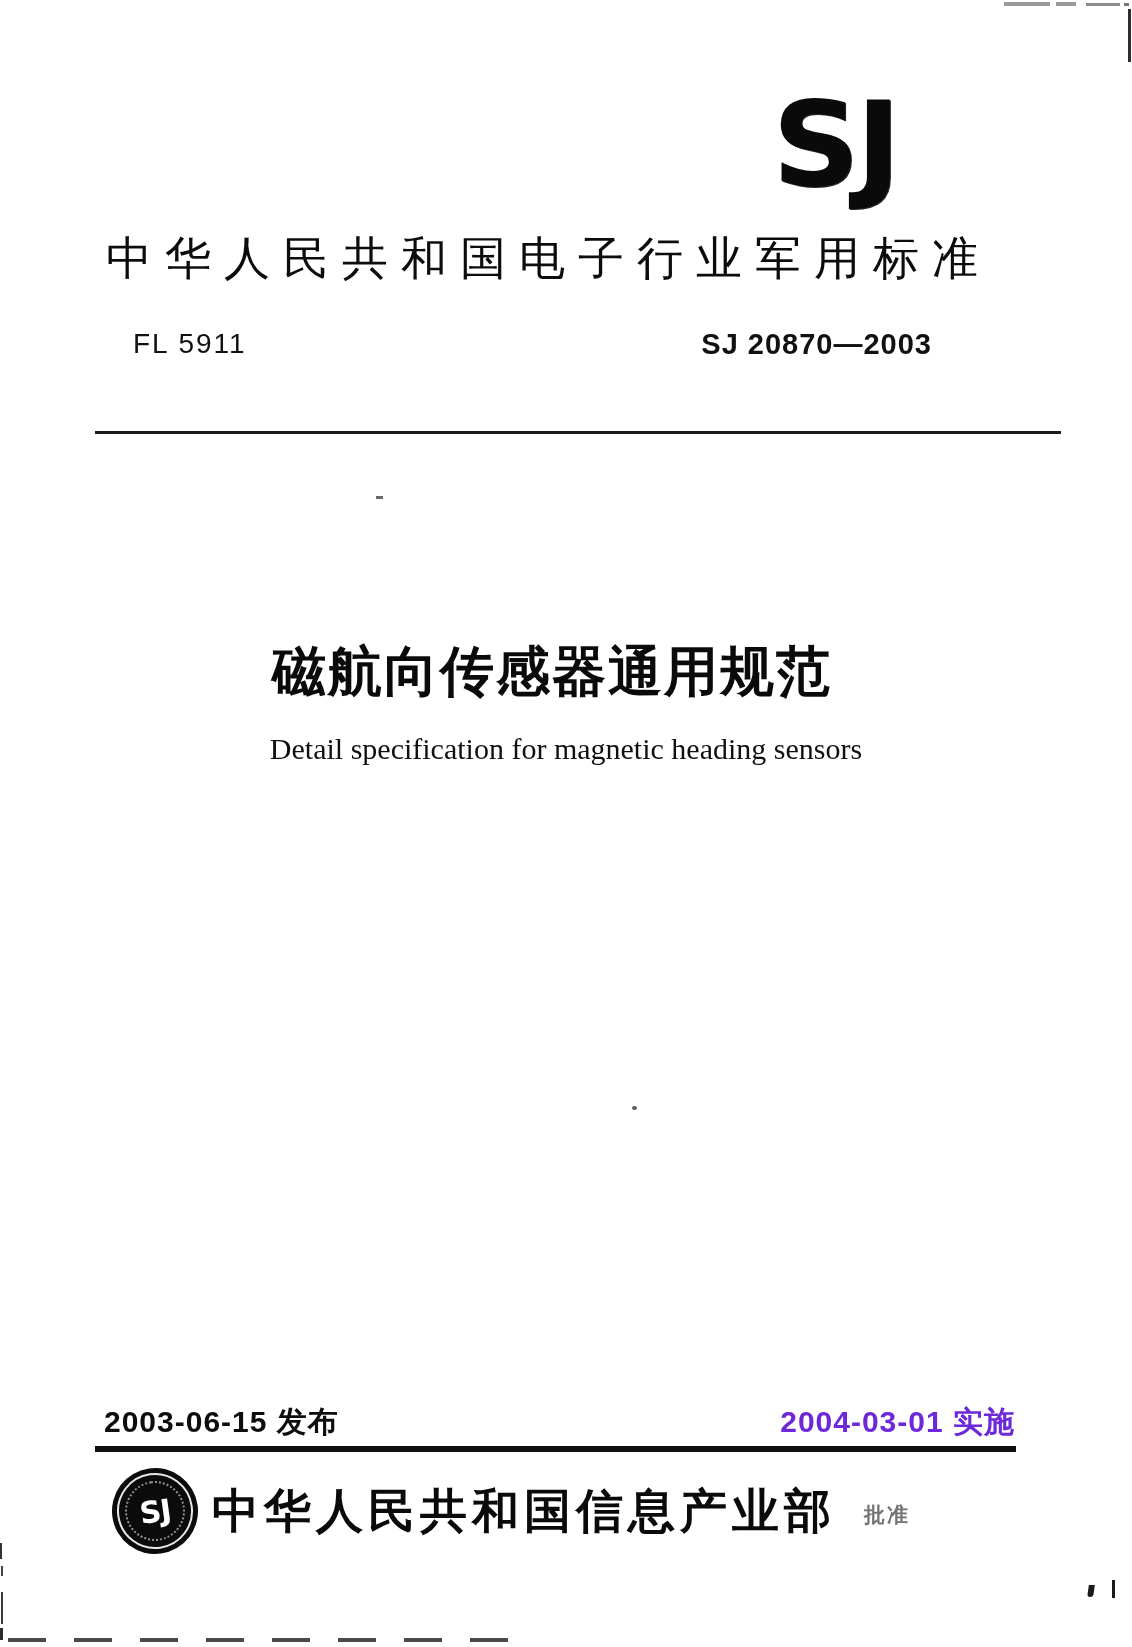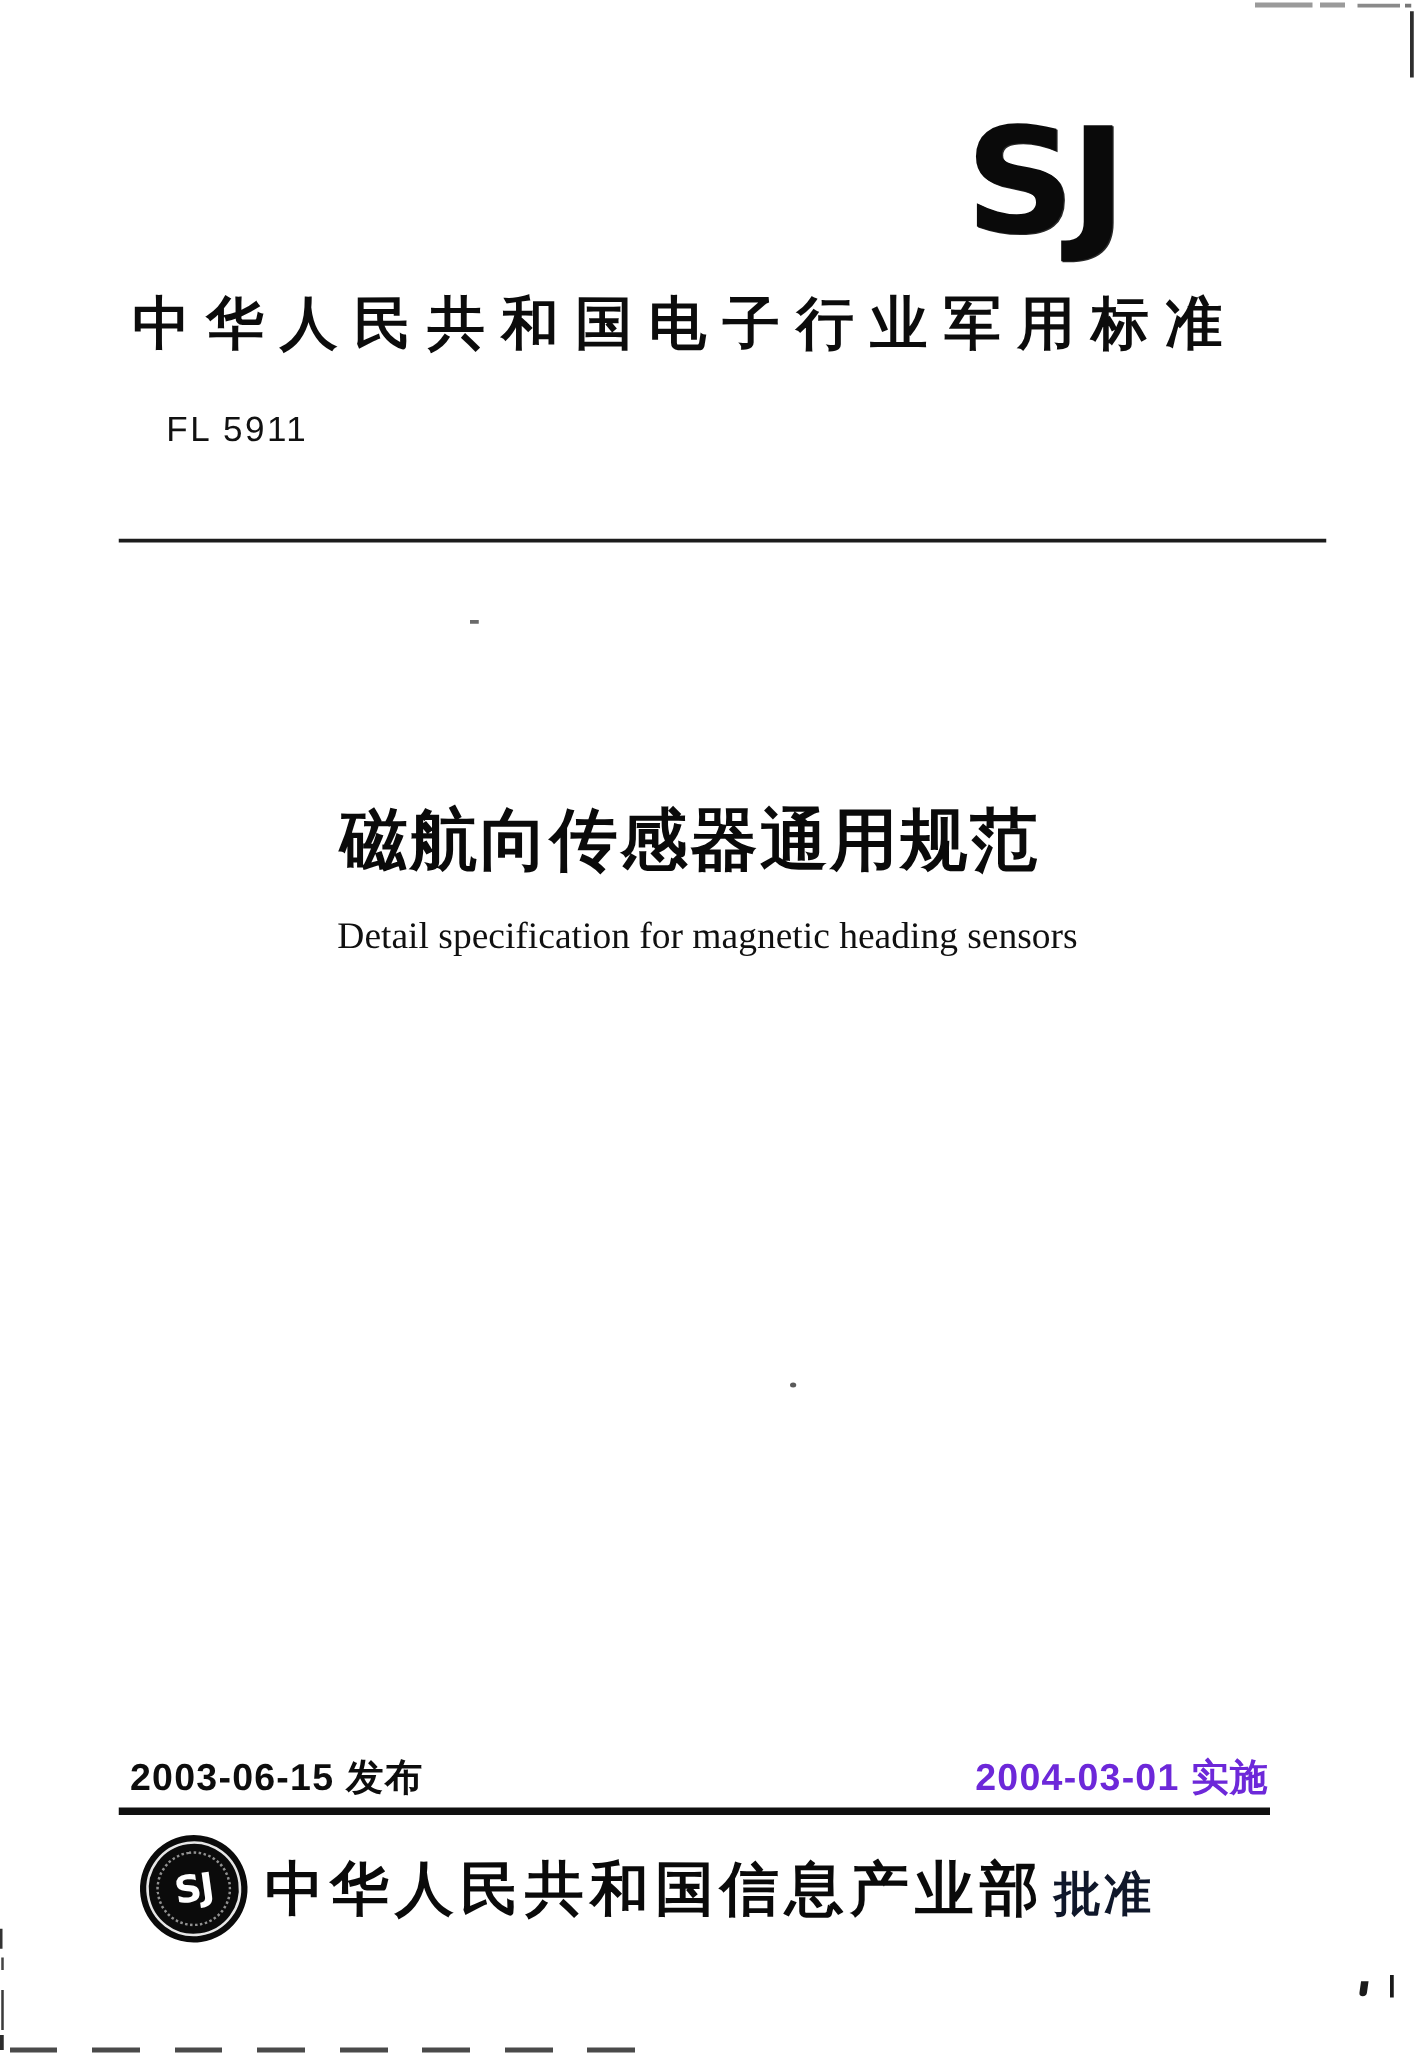--- a/index.html
+++ b/index.html
@@ -25,21 +25,21 @@
     letter-spacing: -4px;
     color: #0a0a0a;
     transform: scaleY(0.96);
     text-shadow: 1px 1px 0 #2a2a2a;
   }
   .standard-type {
     position: absolute;
     top: 228px;
     left: 106px;
     font-size: 46px;
-    font-weight: bold;
+    font-weight: normal;
     letter-spacing: 13px;
     white-space: nowrap;
     color: #0c0c0c;
   }
   .classification-no {
     position: absolute;
     top: 328px;
     left: 133px;
     font-size: 28px;
     letter-spacing: 2px;
@@ -164,25 +164,25 @@
     z-index: 1;
   }
   .authority-name {
     margin-left: 14px;
     font-size: 47px;
     font-weight: bold;
     letter-spacing: 5px;
     color: #0a0a0a;
   }
   .approval-label {
-    margin-left: 7px;
-    font-size: 38px;
+    margin-left: 28px;
+    font-size: 21px;
     font-weight: bold;
     letter-spacing: 2px;
-    color: #0f172a;
+    color: #737373;
     padding-top: 8px;
   }
 
   
   .artifact { position: absolute; background: #555; }
   .a-top-dash1 { top: 2px; left: 1004px; width: 46px; height: 4px; background:#9a9a9a; }
   .a-top-dash2 { top: 2px; left: 1056px; width: 20px; height: 4px; background:#9a9a9a; }
   .a-top-dash3 { top: 3px; left: 1086px; width: 34px; height: 3px; background:#8a8a8a; }
   .a-top-dash4 { top: 3px; left: 1124px; width: 5px; height: 3px; background:#777; }
   .a-right-vline { top: 9px; left: 1128px; width: 3px; height: 53px; background:#2e2e2e; }
@@ -221,20 +221,21 @@
   <div class="artifact a-left-tick2"></div>
   <div class="artifact a-left-tick3"></div>
   <div class="artifact a-left-tick4"></div>
   <div class="artifact a-mark-comma"></div>
   <div class="artifact a-mark-bar"></div>
   <div class="a-bottom-dashes"></div>
 
   <div class="sj-logo">SJ</div>
   <div class="standard-type">中华人民共和国电子行业军用标准</div>
   <div class="classification-no">FL 5911</div>
+  <div class="standard-no">SJ 20870—2003</div>
   <div class="rule-top"></div>
 
   <div class="title-cn">磁航向传感器通用规范</div>
   <div class="title-en">Detail specification for magnetic heading sensors</div>
 
   <div class="issue-date">2003-06-15 发布</div>
   <div class="implement-date">2004-03-01 实施</div>
   <div class="rule-bottom"></div>
 
   <div class="authority-row">

